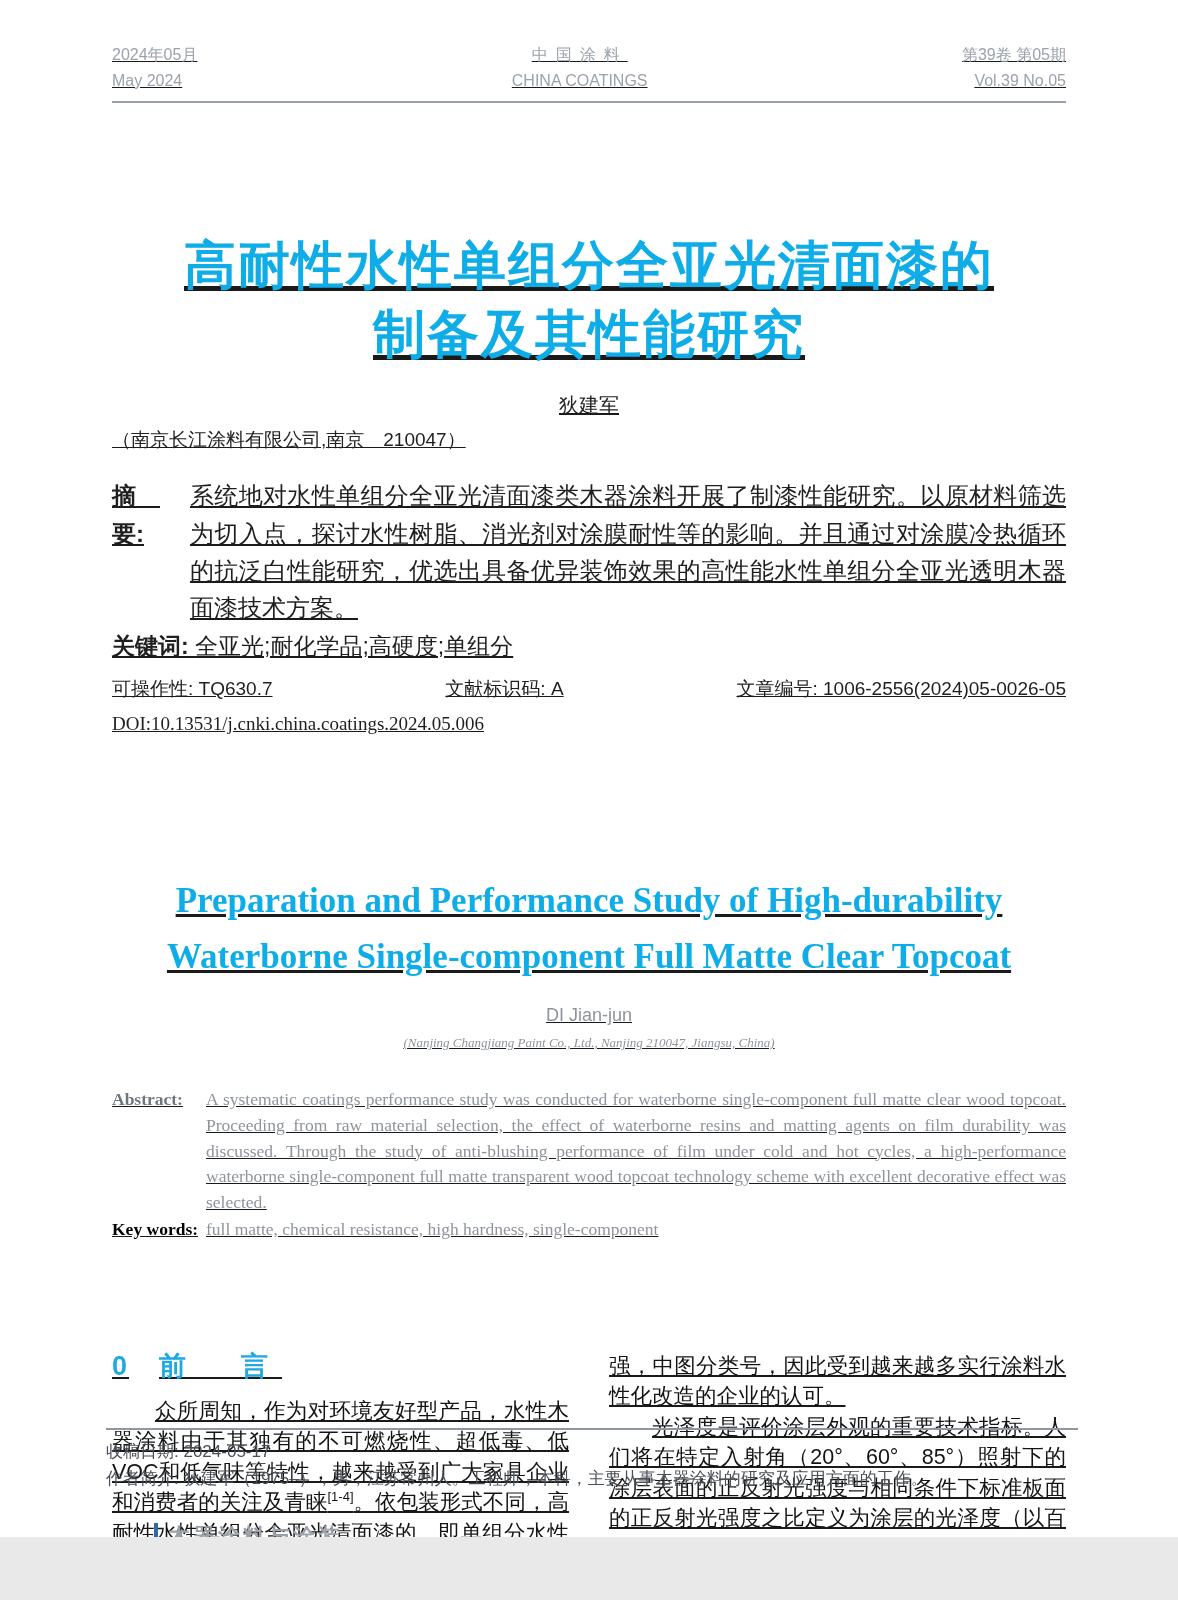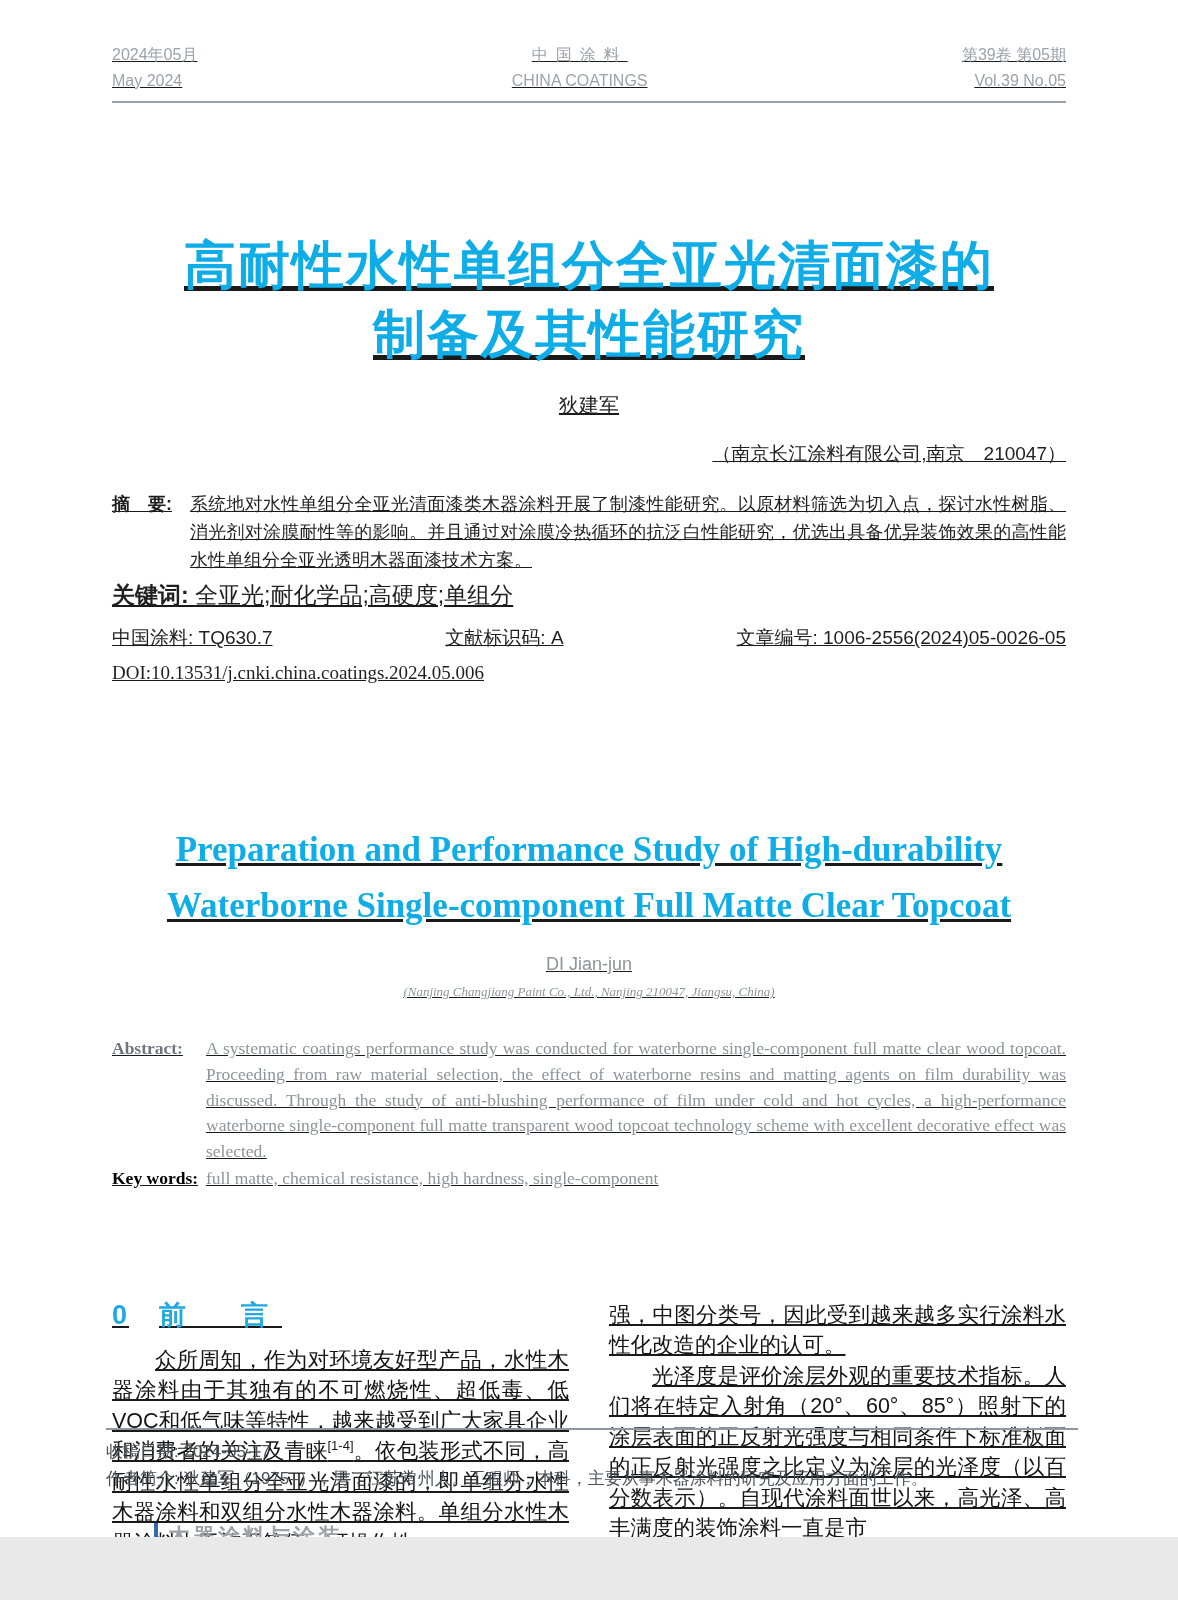--- a/index.html
+++ b/index.html
@@ -30,24 +30,24 @@
 
   
   .title-cn {
     margin-top:128px;
     text-align:center;
     font-size:52px; font-weight:bold;
     color:#0fade8;
     line-height:1.32; letter-spacing:2px;
   }
   .author-cn { margin-top:24px; text-align:center; font-size:20px; color:#222; }
-  .affiliation-cn { margin-top:22px; text-align:right; font-size:19px; color:#222; }
-
-  
-  .abstract-cn { margin-top:24px; display:flex; font-size:18px; line-height:1.55; color:#1f1f1f; }
+  .affiliation-cn { margin-top:8px; text-align:left; font-size:19px; color:#222; }
+
+  
+  .abstract-cn { margin-top:24px; display:flex; font-size:24px; line-height:1.55; color:#1f1f1f; }
   .abstract-cn .label { flex:none; width:78px; font-weight:600; }
   .abstract-cn .text { flex:1; text-align:justify; }
   .keywords-cn { margin-top:5px; font-size:23px; color:#1f1f1f; }
   .keywords-cn .label { font-weight:600; }
 
   .class-row {
     margin-top:14px; display:flex; justify-content:space-between;
     font-size:19px; color:#1f1f1f;
   }
   .doi-line { margin-top:11px; font-family:"Liberation Serif", serif; font-size:19px; color:#1f1f1f; }
@@ -155,21 +155,21 @@
 
     <div class="abstract-cn">
       <div class="label">摘　要:</div>
       <div class="text">系统地对水性单组分全亚光清面漆类木器涂料开展了制漆性能研究。以原材料筛选为切入点，探讨水性树脂、消光剂对涂膜耐性等的影响。并且通过对涂膜冷热循环的抗泛白性能研究，优选出具备优异装饰效果的高性能水性单组分全亚光透明木器面漆技术方案。</div>
     </div>
     <div class="keywords-cn">
       <span class="label">关键词: </span><span>全亚光;耐化学品;高硬度;单组分</span>
     </div>
 
     <div class="class-row">
-      <span>中国涂料: TQ630.7</span>
+      <span>可操作性: TQ630.7</span>
       <span>文献标识码: A</span>
       <span>文章编号: 1006-2556(2024)05-0026-05</span>
     </div>
     <div class="doi-line">DOI:10.13531/j.cnki.china.coatings.2024.05.006</div>
 
     <div class="title-en">
       <div>Preparation and Performance Study of High-durability</div>
       <div>Waterborne Single-component Full Matte Clear Topcoat</div>
     </div>
 

